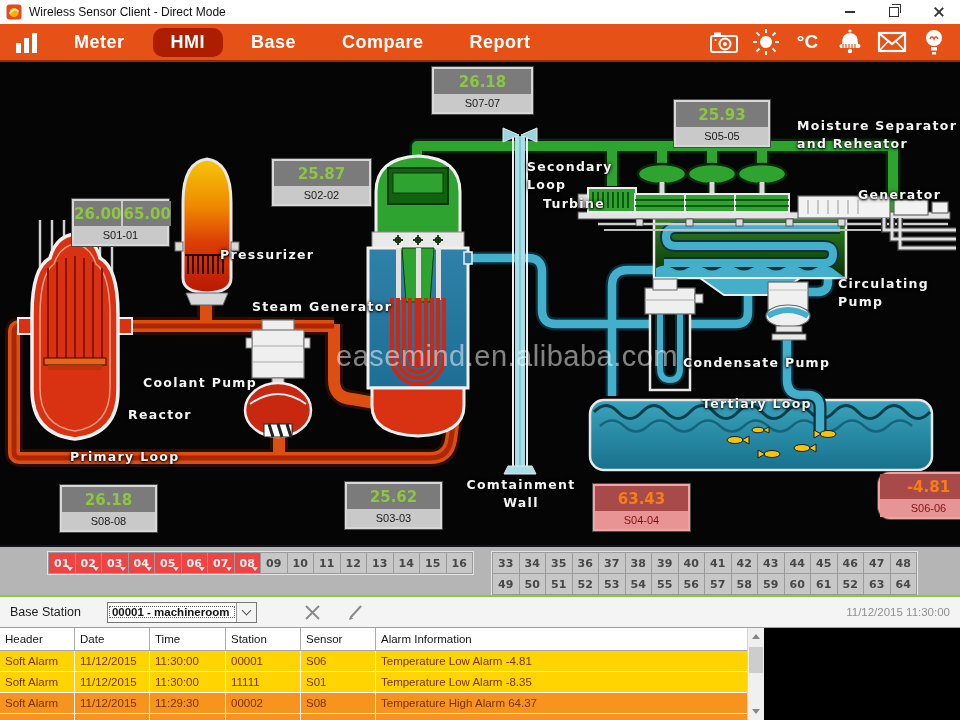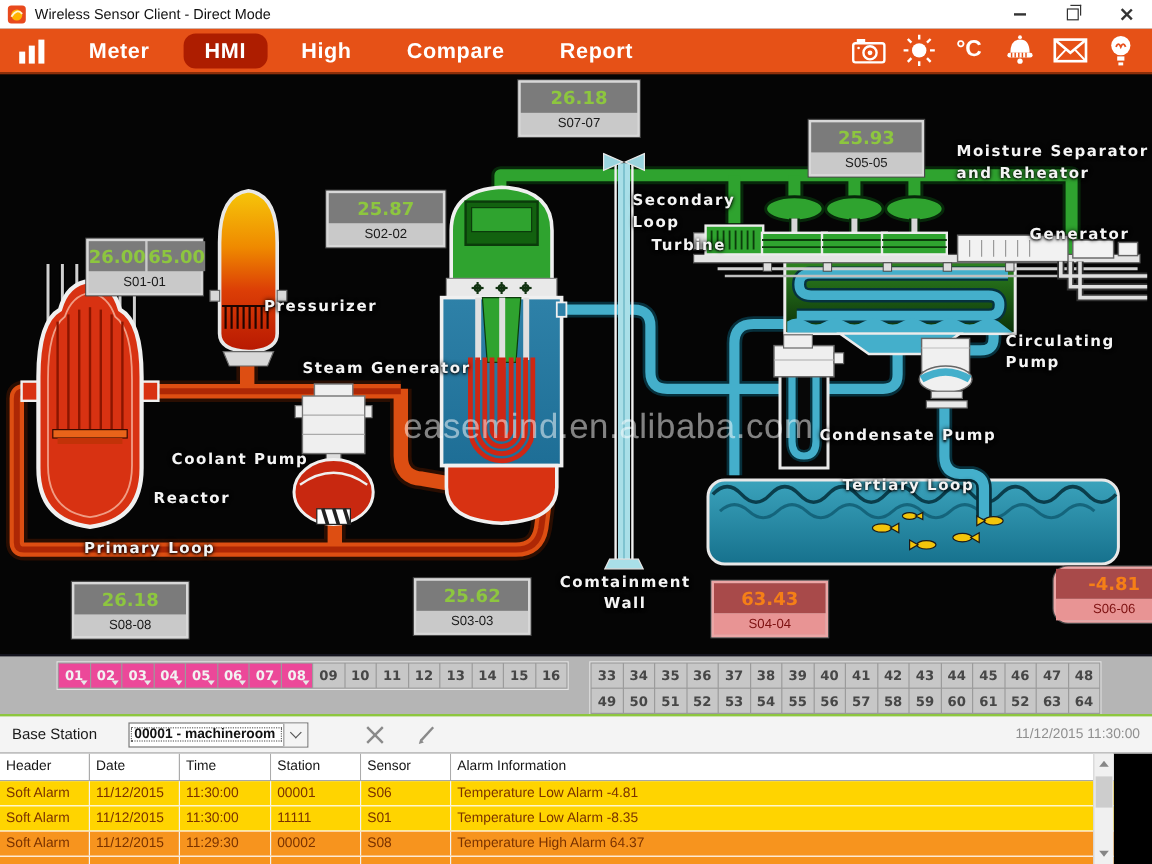--- a/index.html
+++ b/index.html
@@ -45,37 +45,37 @@
   .sensor.alarm .sensor-val{background:#A84A4A;color:var(--alarm-value,#F57F17);}
   .sensor.alarm .sensor-station{background:#E89494;color:#7E1212;}
 
   
   .chan-strip{position:absolute;top:545px;left:0;width:960px;height:50px;background:#B5B5B5;border-top:2px solid #14141E;box-sizing:border-box;}
   .chan-block{position:absolute;top:4px;display:flex;flex-direction:column;gap:1px;background:#9B9B9B;padding:1px;border:1px solid #E4E4E4;}
   .chan-block.left{left:47px;}
   .chan-block.right{left:491px;}
   .chan-row{display:flex;gap:1px;}
   .chan-cell{position:relative;width:25.5px;height:20px;background:#C7C7C7;color:#474747;font-size:11px;font-weight:bold;display:flex;align-items:center;justify-content:center;cursor:pointer;font-family:"DejaVu Sans",sans-serif;}
-  .chan-cell.sel{background:#ec4899;color:#F2F2F2;}
+  .chan-cell.sel{background:#ef4444;color:#F2F2F2;}
   .chan-cell.sel::after{content:"";position:absolute;right:2px;bottom:2px;border-left:3px solid transparent;border-right:3px solid transparent;border-top:4px solid #E8E8E8;}
 
   
   .basebar{position:absolute;top:595px;left:0;width:960px;height:33px;background:#F4F4F4;border-top:2px solid var(--accent-green,#8DC63F);border-bottom:1px solid #9E9E9E;box-sizing:border-box;display:flex;align-items:center;padding:0 10px;}
   .bs-label{font-size:12.5px;color:#1a1a1a;}
   .combo{width:150px;height:21px;margin-left:26px;background:#fff;border:1px solid #777;display:flex;align-items:center;box-sizing:border-box;cursor:pointer;font-weight:bold;}
   .combo-text{flex:1;font-size:11.5px;color:#111;padding:1px 4px;outline:1px dotted #666;outline-offset:-2px;white-space:nowrap;overflow:hidden;}
   .combo-arrow{width:19px;height:100%;border-left:1px solid #999;background:#F4F4F4;display:flex;align-items:center;justify-content:center;}
   .chev{width:6px;height:6px;border-right:1.5px solid #555;border-bottom:1.5px solid #555;transform:rotate(45deg);margin-top:-3px;}
   .icon-btn{width:28px;height:26px;display:flex;align-items:center;justify-content:center;cursor:pointer;}
   .icon-btn.xbtn{margin-left:42px;}
   .icon-btn.pbtn{margin-left:14px;}
   .bs-time{margin-left:auto;font-size:11.5px;color:#8F8F8F;}
 
   
-  .atable{position:absolute;top:628px;left:0;width:928px;height:92px;background:#ffffff;overflow:hidden;}
+  .atable{position:absolute;top:628px;left:0;width:764px;height:92px;background:#4c1d95;overflow:hidden;}
   .at-head,.at-row{display:grid;grid-template-columns:75px 75px 76px 75px 75px 1fr;width:943px;}
   .at-head{height:22px;border-bottom:1px solid #A8A8A8;}
   .at-head .at-cell{background:#fff;color:#151515;font-size:11.5px;display:flex;align-items:center;padding-left:5px;border-right:1px solid #ABABAB;box-sizing:border-box;}
   .at-row{height:20px;border-bottom:1px solid #FFF;cursor:pointer;}
   .at-row .at-cell{font-size:11.5px;color:#7A3200;display:flex;align-items:center;padding-left:5px;border-right:1px solid #F2F2F2;box-sizing:border-box;white-space:nowrap;overflow:hidden;}
   .at-row.sev-yellow .at-cell{background:var(--severity-yellow,#FFD400);}
   .at-row.sev-orange .at-cell{background:var(--severity-orange,#F7941E);}
   .vscroll{position:absolute;right:0;top:0;width:17px;height:92px;background:#F0F0F0;border-left:1px solid #D5D5D5;box-sizing:border-box;}
   .vs-btn{position:absolute;left:0;width:100%;height:17px;display:flex;align-items:center;justify-content:center;cursor:pointer;}
   .vs-btn.up{top:0;}
@@ -115,21 +115,21 @@
     <span class="chart-icon">
       <svg width="26" height="26" viewBox="0 0 26 26">
           <rect x="2" y="14" width="5" height="10" fill="#fff"></rect>
           <rect x="10" y="9" width="5" height="15" fill="#fff"></rect>
           <rect x="18" y="4" width="5" height="20" fill="#fff"></rect>
         </svg>
     </span>
     <div class="menu-items">
         <div class="menu-item">Meter</div>
         <div class="menu-item active">HMI</div>
-        <div class="menu-item">High</div>
+        <div class="menu-item">Base</div>
         <div class="menu-item">Compare</div>
         <div class="menu-item">Report</div>
       </div>
     <div class="menu-right">
       <span class="mi">
         <svg width="30" height="26" viewBox="0 0 30 26">
             <rect x="2" y="7" width="26" height="16" rx="2" stroke="#fff" stroke-width="2" fill="none"></rect>
             <circle cx="16" cy="15" r="5.5" stroke="#fff" stroke-width="2" fill="none"></circle>
             <circle cx="16" cy="15" r="2" fill="#fff"></circle>
             <rect x="5" y="3.5" width="7" height="3" fill="#fff"></rect>

